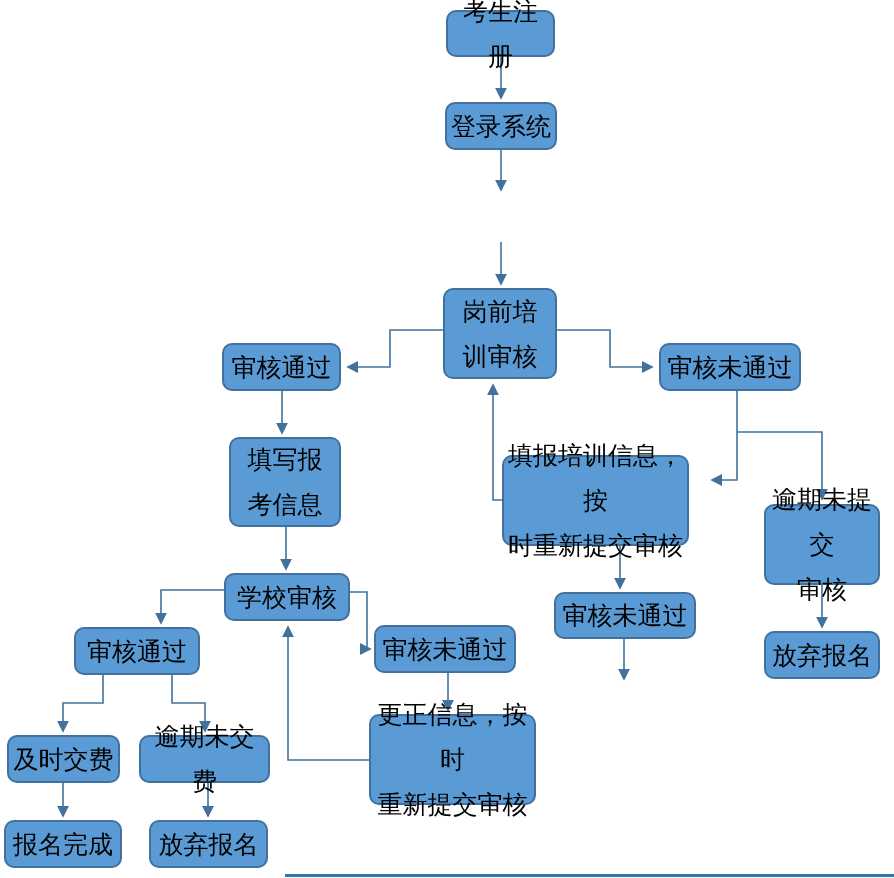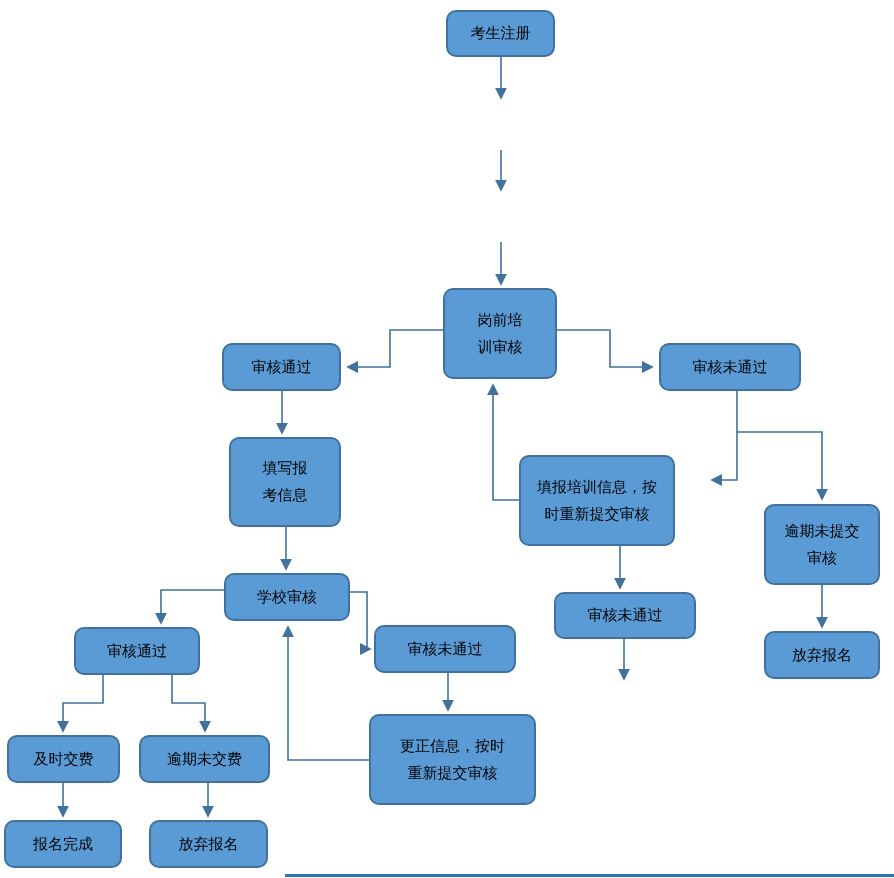--- a/index.html
+++ b/index.html
@@ -15,21 +15,21 @@
     position:absolute;
     background:#5B9BD5;
     border:2px solid #41719C;
     border-radius:10px;
     box-sizing:border-box;
     display:flex;
     align-items:center;
     justify-content:center;
     text-align:center;
     color:#000000;
-    font-size:15px;
+    font-size:25px;
     line-height:1.8;
     white-space:pre-line;
     padding:2px 4px;
   }
   #edges{position:absolute;left:0;top:0;}
   .bottom-line{position:absolute;background:#2E75B6;}
 </style>
 </head>
 <body>
 
@@ -60,27 +60,28 @@
       <polyline points="103,675 103,703 63,703 63,731" marker-end="url(#arrow)"></polyline>
       <polyline points="172,675 172,703 205,703 205,731" marker-end="url(#arrow)"></polyline>
       <polyline points="63,783 63,816" marker-end="url(#arrow)"></polyline>
       <polyline points="208,783 208,816" marker-end="url(#arrow)"></polyline>
       <polyline points="448,673 448,710" marker-end="url(#arrow)"></polyline>
       <polyline points="369,760 288,760 288,627" marker-end="url(#arrow)"></polyline>
     </g>
   </svg>
 
   <div class="node" style="left:446px;top:10px;width:109px;height:47px">考生注册</div>
+  <div class="node" style="left:445px;top:102px;width:112px;height:48px">登录系统</div>
   <div class="node" style="left:443px;top:288px;width:114px;height:91px">岗前培
 训审核</div>
   <div class="node" style="left:222px;top:343px;width:119px;height:48px">审核通过</div>
   <div class="node" style="left:659px;top:343px;width:142px;height:48px">审核未通过</div>
   <div class="node" style="left:229px;top:437px;width:112px;height:90px">填写报
 考信息</div>
-  <div class="node" style="left:519px;top:455px;width:156px;height:91px">填报培训信息，按
+  <div class="node" style="left:502px;top:455px;width:187px;height:91px">填报培训信息，按
 时重新提交审核</div>
   <div class="node" style="left:764px;top:504px;width:116px;height:81px">逾期未提交
 审核</div>
   <div class="node" style="left:224px;top:573px;width:126px;height:48px">学校审核</div>
   <div class="node" style="left:554px;top:592px;width:142px;height:47px">审核未通过</div>
   <div class="node" style="left:74px;top:627px;width:126px;height:48px">审核通过</div>
   <div class="node" style="left:374px;top:625px;width:142px;height:48px">审核未通过</div>
   <div class="node" style="left:764px;top:631px;width:116px;height:48px">放弃报名</div>
   <div class="node" style="left:7px;top:735px;width:113px;height:48px">及时交费</div>
   <div class="node" style="left:139px;top:735px;width:131px;height:48px">逾期未交费</div>

